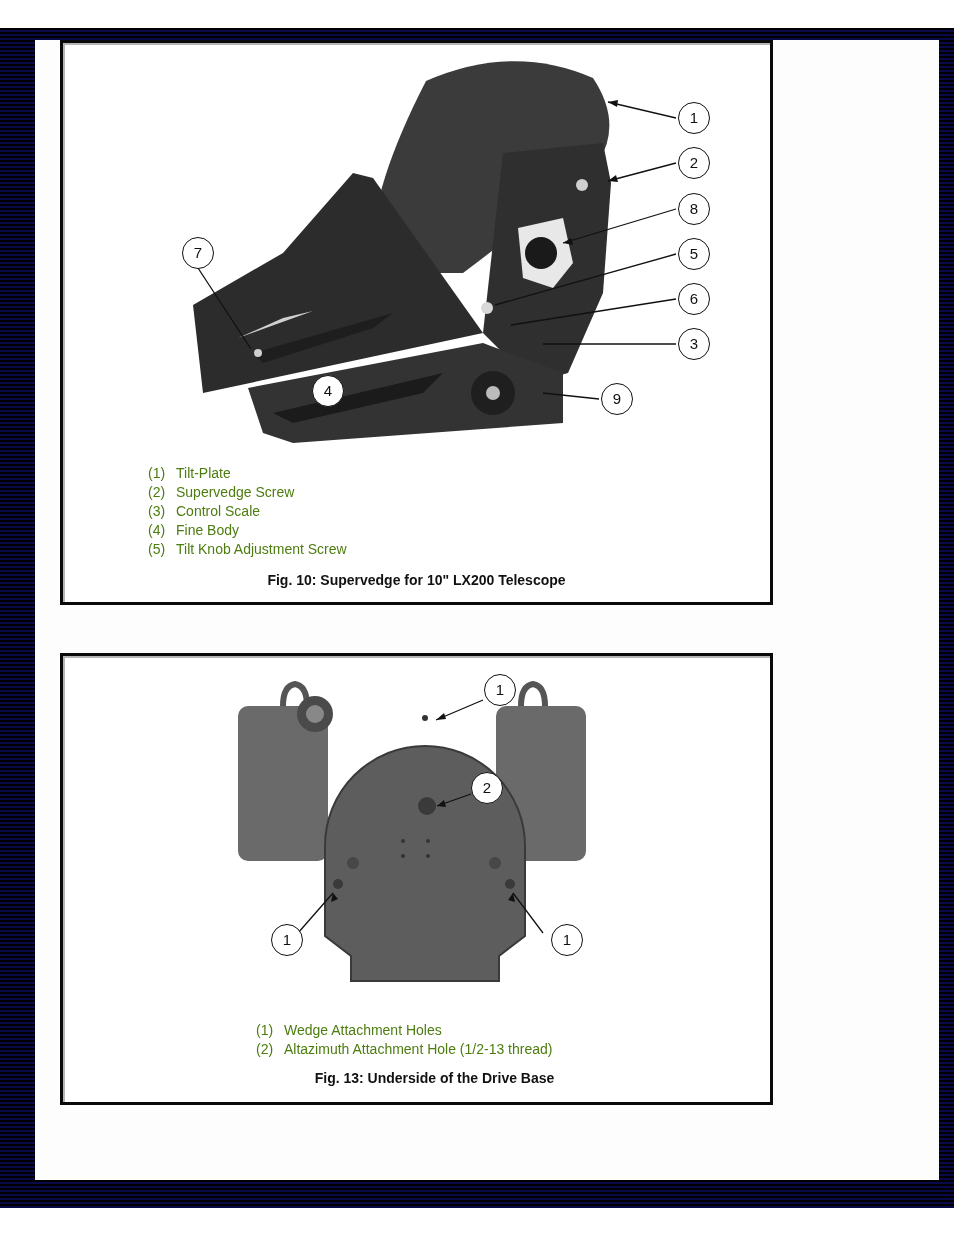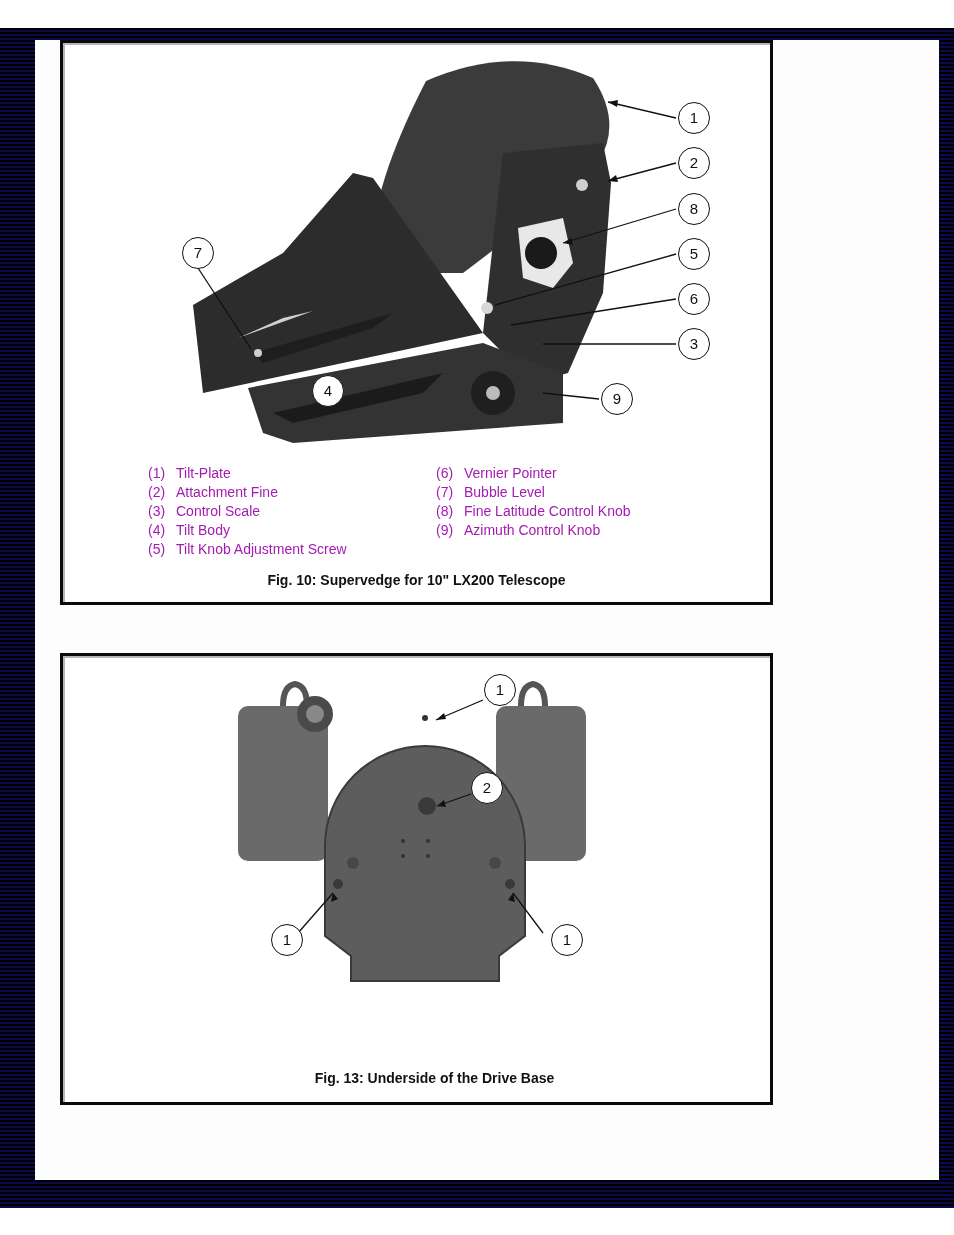--- a/index.html
+++ b/index.html
@@ -16,21 +16,21 @@
     border: 3px solid #0a0a0a; box-shadow: inset 2px 2px 0 #b5b5b5; box-sizing: border-box;
   }
   #panel1 { left: 25px; top: 0px; width: 713px; height: 565px; }
   #panel2 { left: 25px; top: 613px; width: 713px; height: 452px; }
   .figsvg { position: absolute; left: 0; top: 0; }
   .callout {
     position: absolute; width: 30px; height: 30px; border: 1.5px solid #111; border-radius: 50%;
     background: #fff; font-size: 15px; line-height: 30px; text-align: center; color: #111;
     box-sizing: content-box; transform: translate(-50%, -50%);
   }
-  .legend { position: absolute; font-size: 14px; color: #a21caf; line-height: 19px; }
+  .legend { position: absolute; font-size: 14px; color: #4d7c0f; line-height: 19px; }
   .legend .row { white-space: nowrap; }
   .legend .num { display: inline-block; width: 28px; }
   .caption { position: absolute; font-weight: bold; font-size: 14px; color: #111; text-align: center; white-space: nowrap; }
 </style>
 </head>
 <body>
 
 <div class="frame"></div>
 
 <div class="page">
@@ -83,32 +83,26 @@
     <div class="callout" style="left:631px;top:166px">8</div>
     <div class="callout" style="left:631px;top:211px">5</div>
     <div class="callout" style="left:631px;top:256px">6</div>
     <div class="callout" style="left:631px;top:301px">3</div>
     <div class="callout" style="left:554px;top:356px">9</div>
     <div class="callout" style="left:135px;top:210px">7</div>
     <div class="callout" style="left:265px;top:348px">4</div>
 
     <div class="legend" style="left:85px;top:421px">
       <div class="row"><span class="num">(1)</span><span>Tilt-Plate</span></div>
-      <div class="row"><span class="num">(2)</span><span>Attachment Fine</span></div>
+      <div class="row"><span class="num">(2)</span><span>Supervedge Screw</span></div>
       <div class="row"><span class="num">(3)</span><span>Control Scale</span></div>
-      <div class="row"><span class="num">(4)</span><span>Tilt Body</span></div>
+      <div class="row"><span class="num">(4)</span><span>Fine Body</span></div>
       <div class="row"><span class="num">(5)</span><span>Tilt Knob Adjustment Screw</span></div>
     </div>
 
-    <div class="legend" style="left:373px;top:421px">
-      <div class="row"><span class="num">(6)</span><span>Vernier Pointer</span></div>
-      <div class="row"><span class="num">(7)</span><span>Bubble Level</span></div>
-      <div class="row"><span class="num">(8)</span><span>Fine Latitude Control Knob</span></div>
-      <div class="row"><span class="num">(9)</span><span>Azimuth Control Knob</span></div>
-    </div>
 
     <div class="caption" style="left:0;width:707px;top:529px">Fig. 10: Supervedge for 10" LX200 Telescope</div>
   </div>
 
   <div class="panel" id="panel2">
     <svg class="figsvg" width="707" height="446" viewBox="0 0 707 446">
 
       <rect x="175" y="50" width="90" height="155" rx="10" fill="#6a6a6a"></rect>
       <rect x="433" y="50" width="90" height="155" rx="10" fill="#6a6a6a"></rect>
 
@@ -145,18 +139,20 @@
         <polygon points="450,237 445,244 452,246"></polygon>
       </g>
     </svg>
 
     <div class="callout" style="left:437px;top:34px">1</div>
     <div class="callout" style="left:424px;top:132px">2</div>
     <div class="callout" style="left:224px;top:284px">1</div>
     <div class="callout" style="left:504px;top:284px">1</div>
 
     <div class="legend" style="left:193px;top:365px">
+      <div class="row"><span class="num">(1)</span><span>Wedge Attachment Holes</span></div>
+      <div class="row"><span class="num">(2)</span><span>Altazimuth Attachment Hole (1/2-13 thread)</span></div>
     </div>
 
     <div class="caption" style="left:0;width:743px;top:414px">Fig. 13: Underside of the Drive Base</div>
   </div>
 
 </div>
 
 </body></html>

